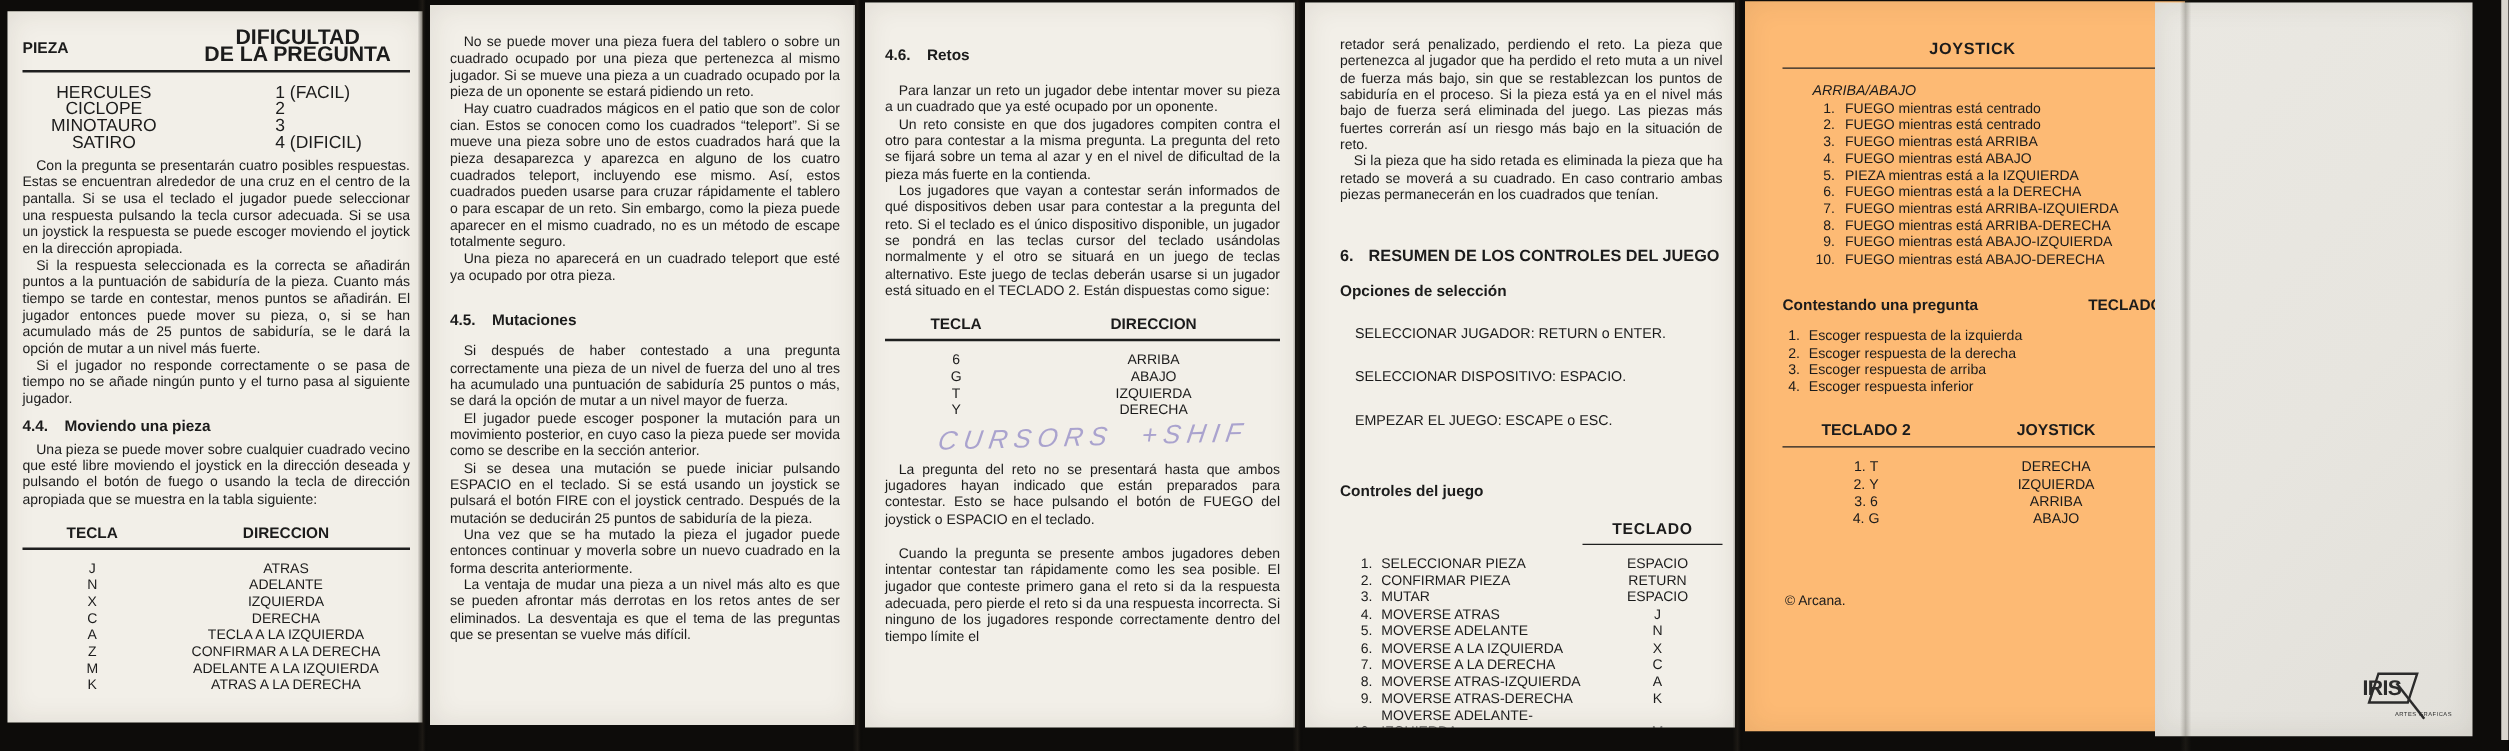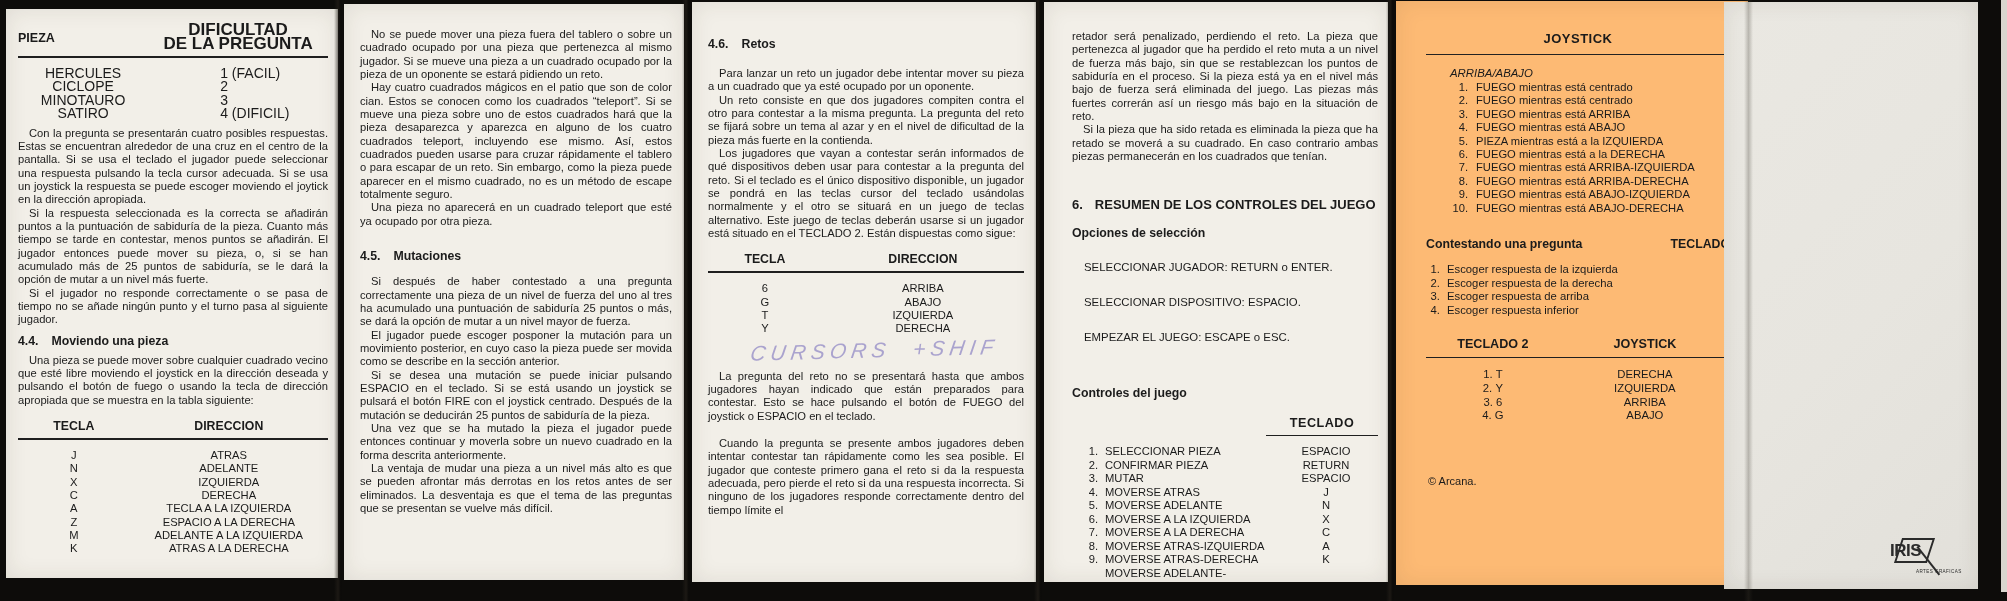--- a/index.html
+++ b/index.html
@@ -162,21 +162,21 @@
       <div class="tbl-row">
           <div class="c1">C</div>
           <div class="c2">DERECHA</div>
         </div>
       <div class="tbl-row">
           <div class="c1">A</div>
           <div class="c2">TECLA A LA IZQUIERDA</div>
         </div>
       <div class="tbl-row">
           <div class="c1">Z</div>
-          <div class="c2">ESPACIO A LA DERECHA</div>
+          <div class="c2">CONFIRMAR A LA DERECHA</div>
         </div>
       <div class="tbl-row">
           <div class="c1">M</div>
           <div class="c2">ADELANTE A LA IZQUIERDA</div>
         </div>
       <div class="tbl-row">
           <div class="c1">K</div>
           <div class="c2">ATRAS A LA DERECHA</div>
         </div>
     </div>

